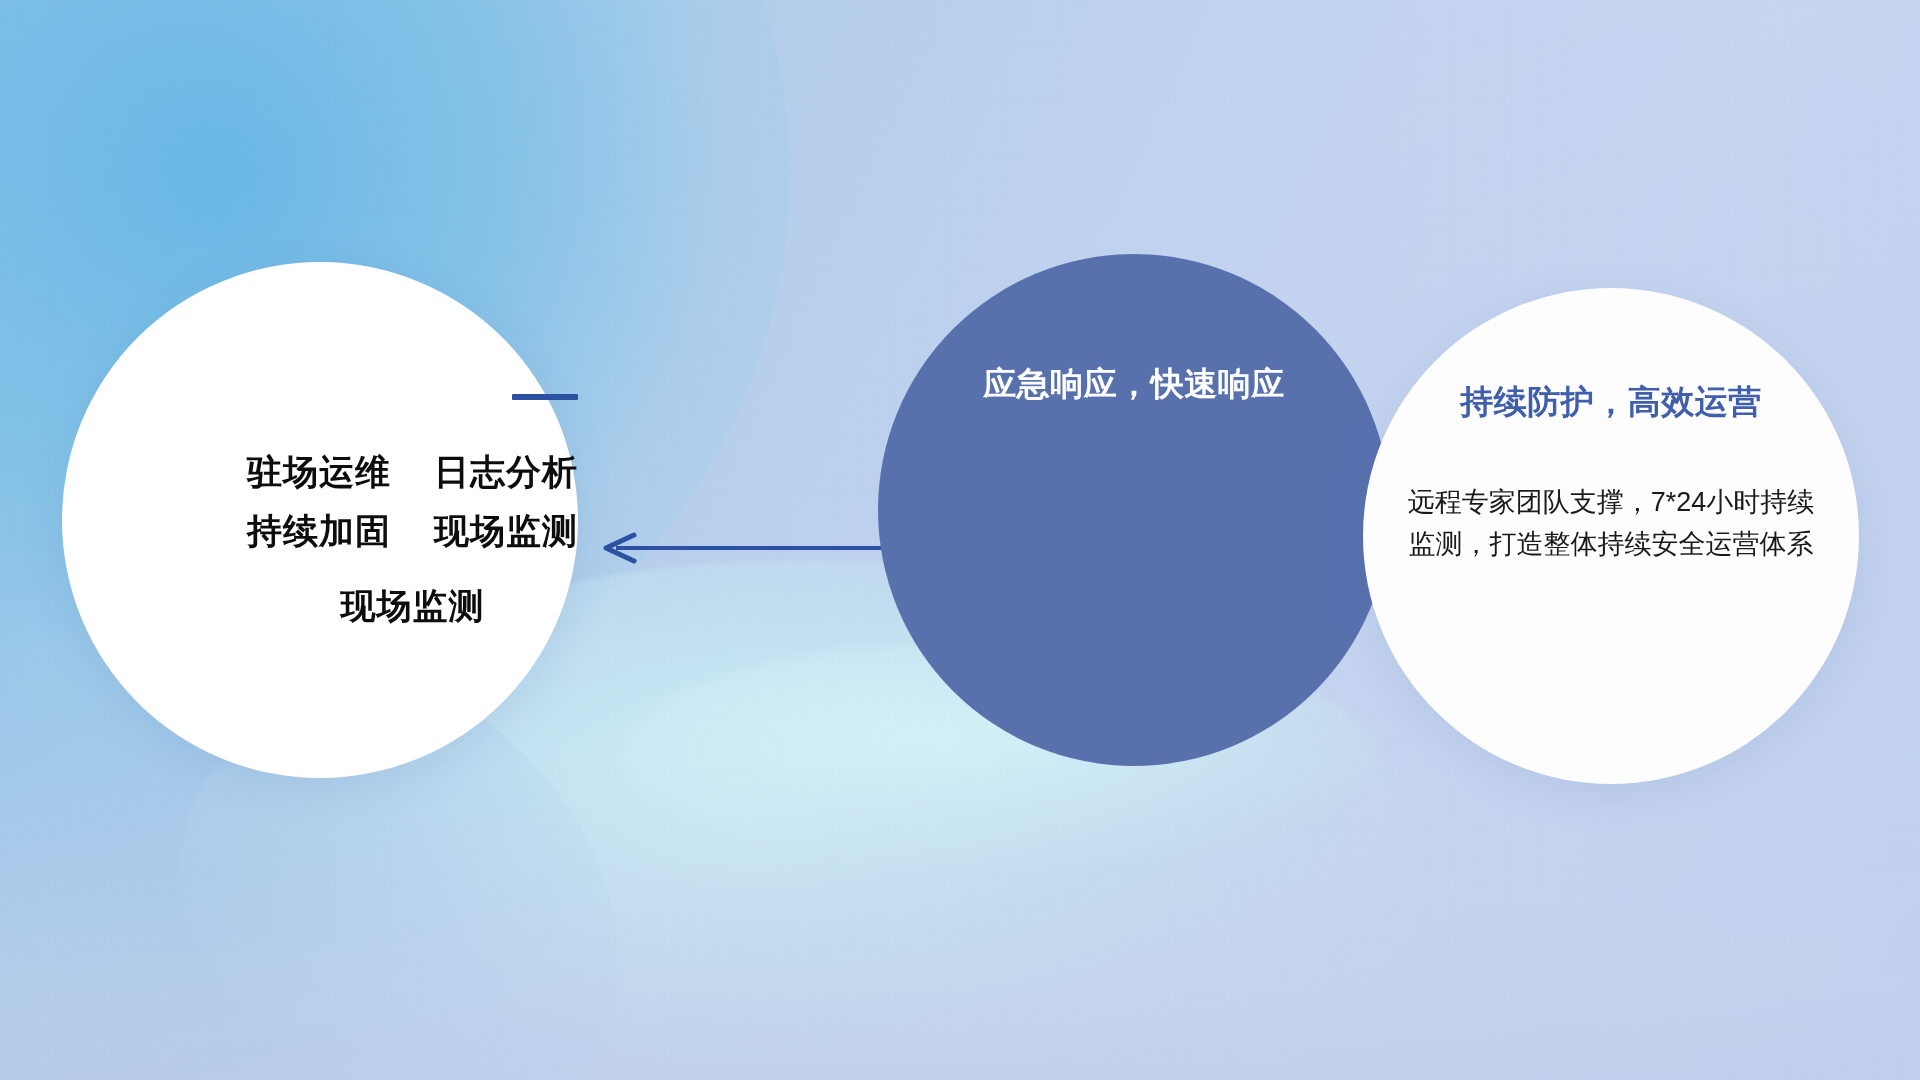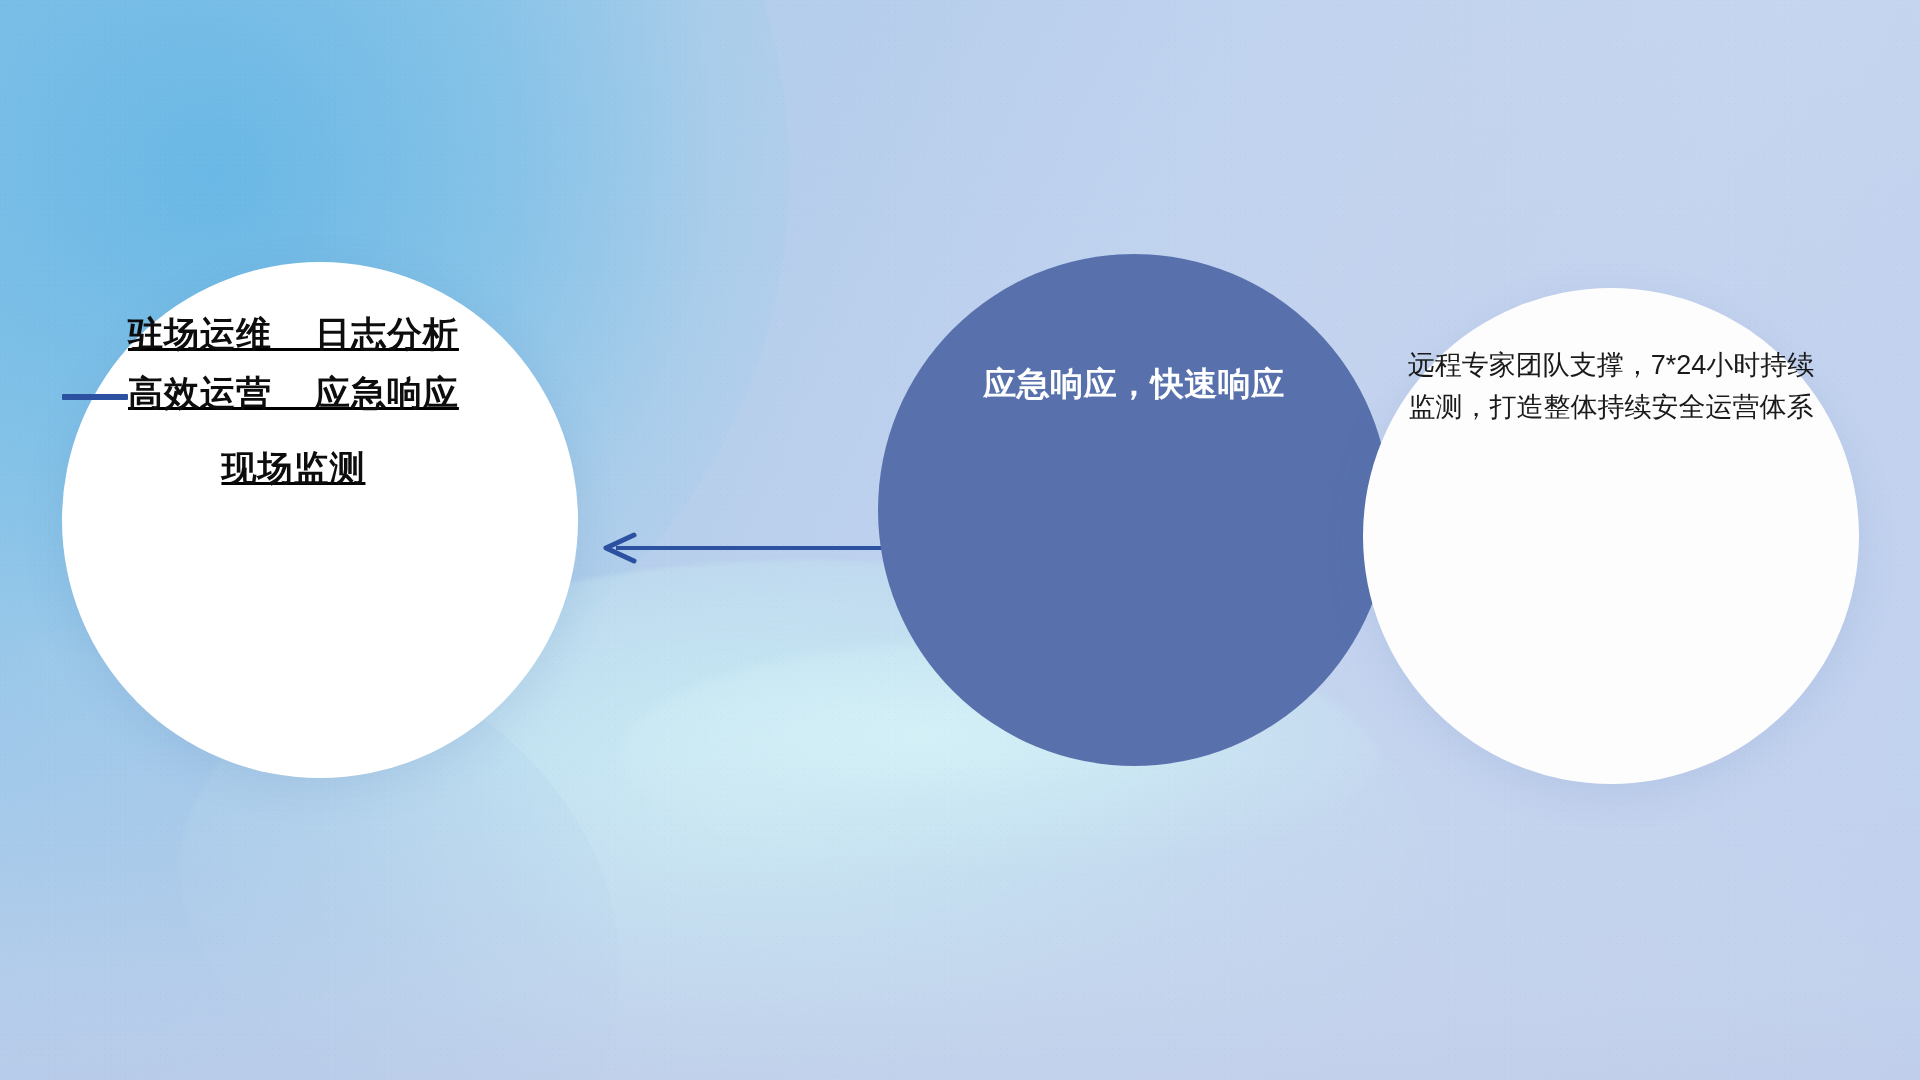--- a/index.html
+++ b/index.html
@@ -104,21 +104,21 @@
   }
   #circle-right {
     left:1363px; top:288px; width:496px; height:496px;
     background:#fdfdfe;
     box-shadow:0 10px 40px rgba(70,110,170,.12);
   }
 
   
   .left-inner {
     position:absolute; left:0; top:0; width:100%; height:100%;
-    display:flex; flex-direction:row; align-items:flex-start;text-decoration:underline;
+    display:flex; flex-direction:column; align-items:flex-end;
   }
   #left-divider {
     width:66px; height:6px; background:#2c51a0;
     margin-top:132px; border-radius:1px;
   }
   .left-lines {
     margin-top:52px;
     display:flex; flex-direction:column; align-items:center;
     gap:20px;
   }
@@ -183,36 +183,37 @@
   <div class="bg-left-lower"></div>
   <div class="bg-bottom-wash"></div>
   <div class="bg-noise"></div>
 </div>
 
 <div class="circle" id="circle-left">
   <div class="left-inner">
     <div id="left-divider"></div>
     <div class="left-lines">
       <div class="left-line">驻场运维    日志分析</div>
-      <div class="left-line">高效运营    应急响应</div>
+      <div class="left-line">持续加固    现场监测</div>
       <div class="left-line single">现场监测</div>
     </div>
   </div>
 </div>
 
 <div id="connector-arrow">
   <svg width="292" height="48" viewBox="0 0 292 48" aria-hidden="true">
     <line x1="292" y1="24" x2="20" y2="24" stroke="#2c51a0" stroke-width="4"></line>
     <polyline points="38,11 10,24 38,37" fill="none" stroke="#2c51a0" stroke-width="5" stroke-linecap="round" stroke-linejoin="round"></polyline>
   </svg>
 </div>
 
 <div class="circle" id="circle-middle">
   <div class="mid-inner">
     <div id="mid-title">应急响应，快速响应</div>
   </div>
 </div>
 
 <div class="circle" id="circle-right">
   <div class="right-inner">
+    <div id="right-title">持续防护，高效运营</div>
     <div id="right-body">远程专家团队支撑，7*24小时持续监测，打造整体持续安全运营体系</div>
   </div>
 </div>
 
 </body></html>

